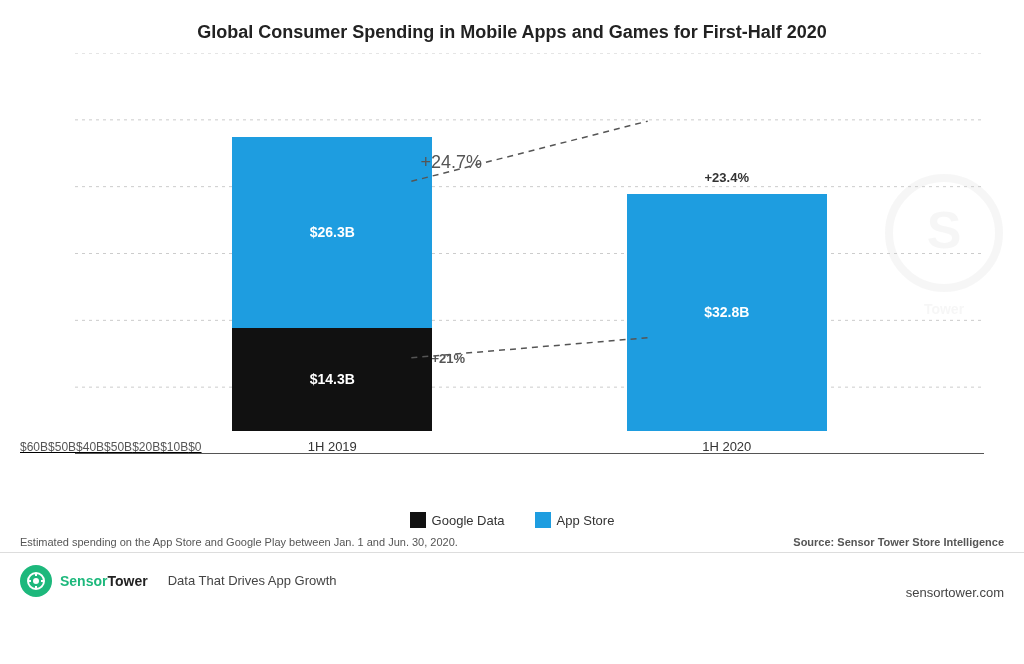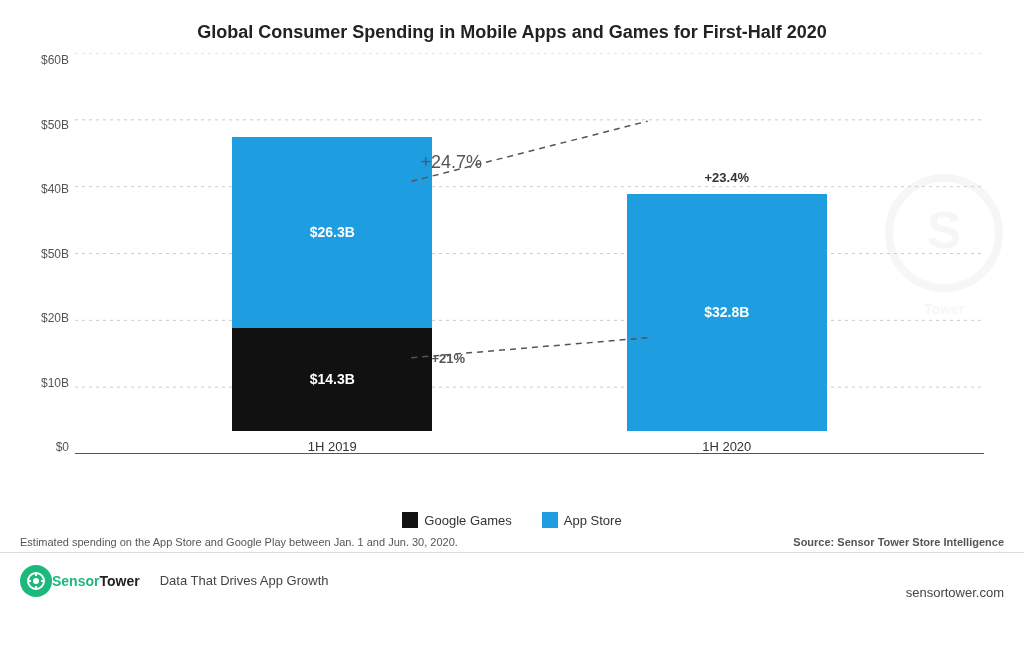--- a/index.html
+++ b/index.html
@@ -88,21 +88,21 @@
       background: #fff;
       border-top: 1px solid #ddd;
       display: flex;
       align-items: center;
       padding: 8px 20px;
       gap: 10px;
     }
     .sensortower-logo {
       display: flex;
       align-items: center;
-      gap: 0;
+      gap: 8px;
     }
     .logo-circle {
       width: 32px;
       height: 32px;
       border-radius: 50%;
       background: #1db87c;
       display: flex;
       align-items: center;
       justify-content: center;
       color: white;
@@ -155,21 +155,21 @@
   <div style="position:relative; flex:1; margin: 0 0 0 0;">
 
     <div class="watermark-svg">
       <svg width="120" height="120" viewBox="0 0 120 120">
         <circle cx="60" cy="60" r="55" fill="none" stroke="#888" stroke-width="8"></circle>
         <text x="60" y="75" text-anchor="middle" font-size="52" font-weight="bold" fill="#888" font-family="Arial">S</text>
       </svg>
       <div style="text-align:center; font-size:14px; color:#888; font-weight:bold; margin-top:4px;">Tower</div>
     </div>
 
-    <div style="position:absolute; left:20px; top:0; bottom:50px; width:55px; display:flex; flex-direction:column; justify-content:space-between; align-items:flex-end; padding-right:6px;">
+    <div style="position:absolute; left:20px; top:0; bottom:50px; width:55px; display:flex; flex-direction:row; justify-content:space-between; align-items:flex-end; padding-right:6px;text-decoration:underline;">
       <span class="y-label">$60B</span>
       <span class="y-label">$50B</span>
       <span class="y-label">$40B</span>
       <span class="y-label">$50B</span>
       <span class="y-label">$20B</span>
       <span class="y-label">$10B</span>
       <span class="y-label">$0</span>
     </div>
 
     <div style="position:absolute; left:75px; right:40px; top:0; bottom:0;">
@@ -224,21 +224,21 @@
 
       <div style="position:absolute; left:38%; top:22%; font-size:18px; font-weight:normal; color:#555;">+24.7%</div>
       <div style="position:absolute; left:38%; top:66%; font-size:13px; font-weight:bold; color:#555;margin-left:11px;">+21%</div>
 
     </div>
   </div>
 
   <div class="legend">
     <div class="legend-item">
       <span class="legend-color" style="background:#111111;"></span>
-      <span>Google Games</span>
+      <span>Google Data</span>
     </div>
     <div class="legend-item">
       <span class="legend-color" style="background:#1e9de0;"></span>
       <span>App Store</span>
     </div>
   </div>
 
   <div class="footer-note">
     <span>Estimated spending on the App Store and Google Play between Jan. 1 and Jun. 30, 2020.</span>
     <span class="source">Source: Sensor Tower Store Intelligence</span>

